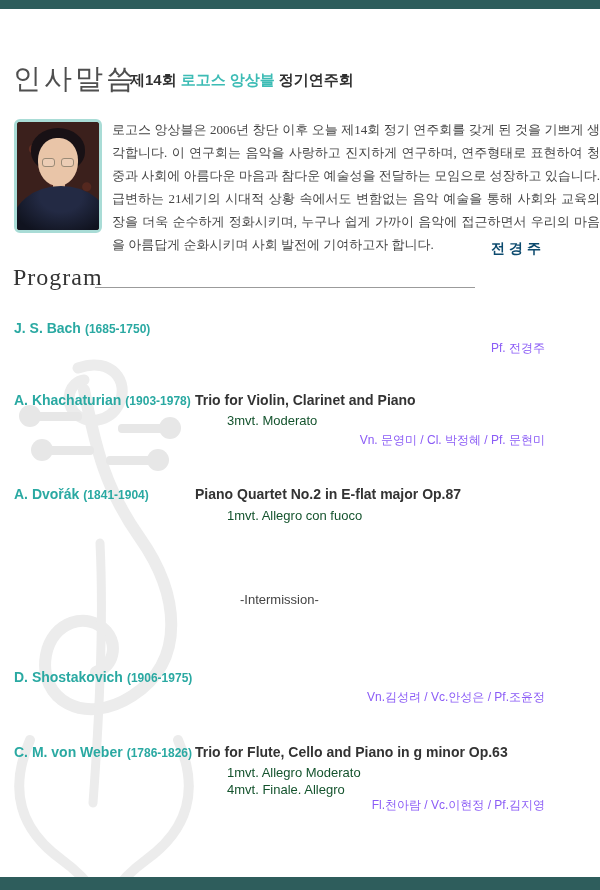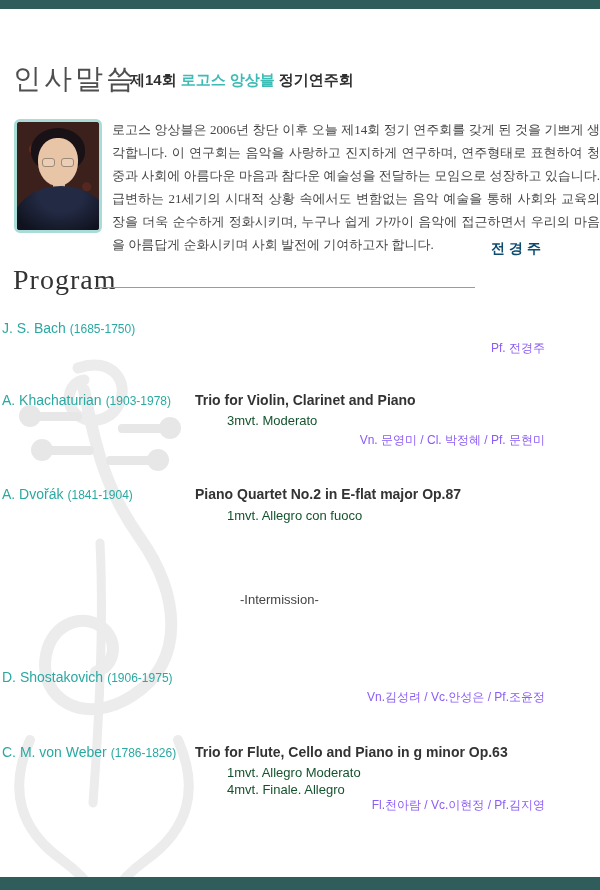--- a/index.html
+++ b/index.html
@@ -56,25 +56,25 @@
     color:#454545; text-align:justify;
   }
   #signature {
     position:absolute; right:55px; top:240px; font-family:Liberation Serif, serif;
     font-size:14px; font-weight:bold; color:#0c4a6e; letter-spacing:4px;
   }
 
   
   #program-heading {
     position:absolute; left:13px; top:264px; font-family:"Liberation Serif", serif;
-    font-size:28px; color:#333; letter-spacing:1px;
+    font-size:24px; color:#333; letter-spacing:1px;
   }
   #program-rule { position:absolute; left:95px; top:287px; width:380px; height:1px; background:#9b9b9b; }
 
-  .composer-line { position:absolute; left:2px; font-size:14px; font-weight:normal; color:#2aa9a2; white-space:nowrap; }
+  .composer-line { position:absolute; left:14px; font-size:14px; font-weight:bold; color:#2aa9a2; white-space:nowrap; }
   .composer-line .dates { font-size:12px; margin-left:4px; }
   .work-title { position:absolute; left:195px; font-size:14px; font-weight:bold; color:#333; white-space:nowrap; }
   .movement { position:absolute; left:227px; font-size:13px; color:#14532d; white-space:nowrap; }
   .performers { position:absolute; right:55px; font-size:12px; color:#8b5cf6; white-space:nowrap; }
   #intermission { position:absolute; left:240px; top:592px; font-size:13px; color:#444; }
 </style>
 </head>
 <body>
 
 <div id="page">

